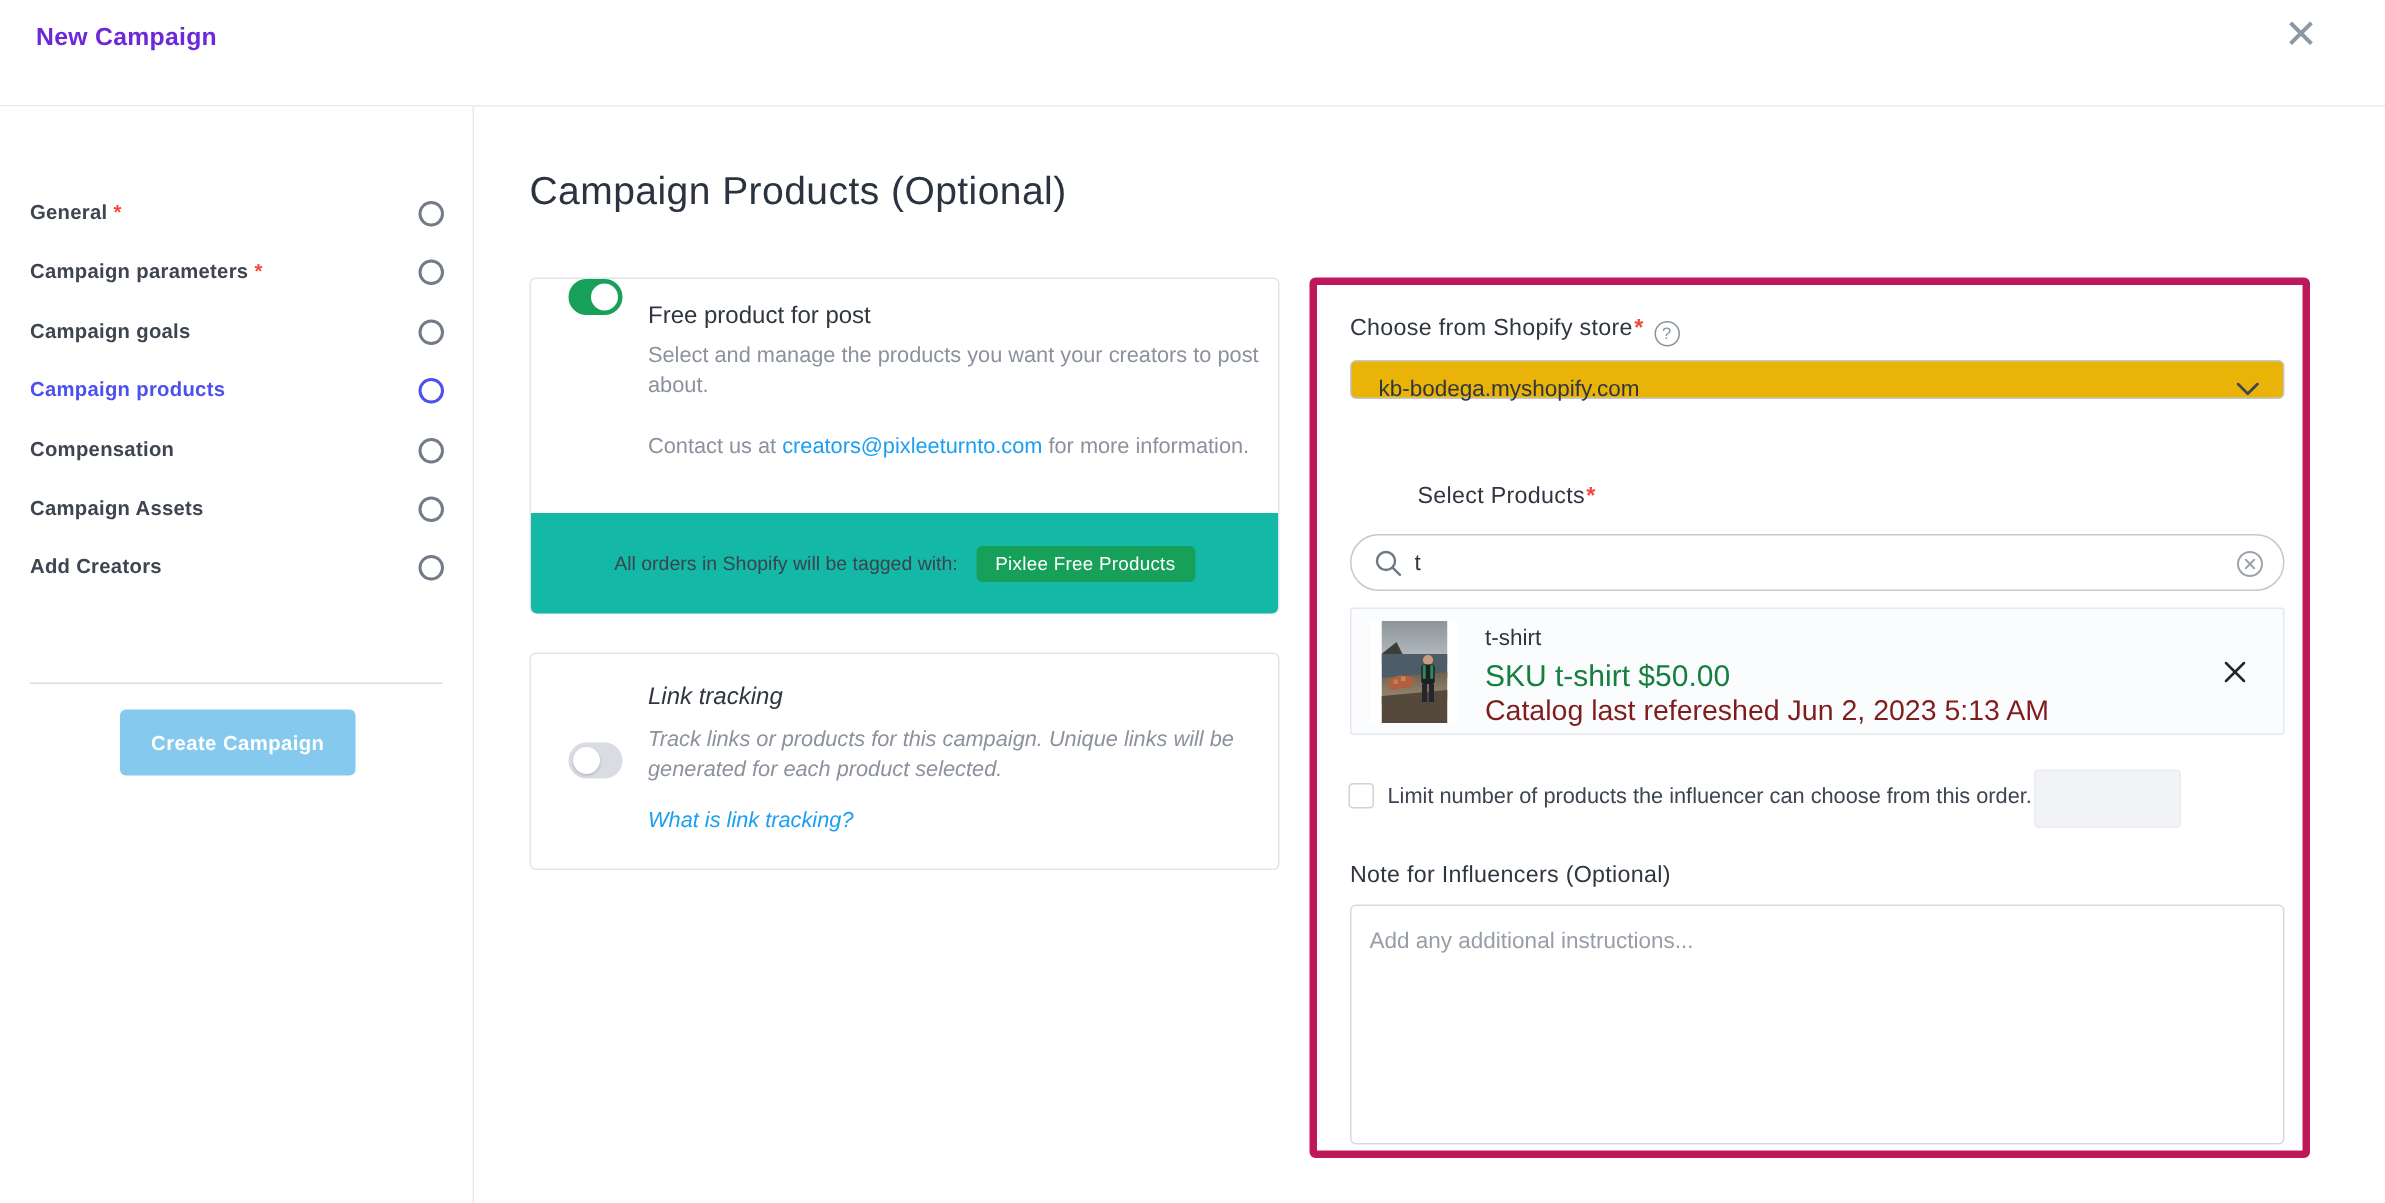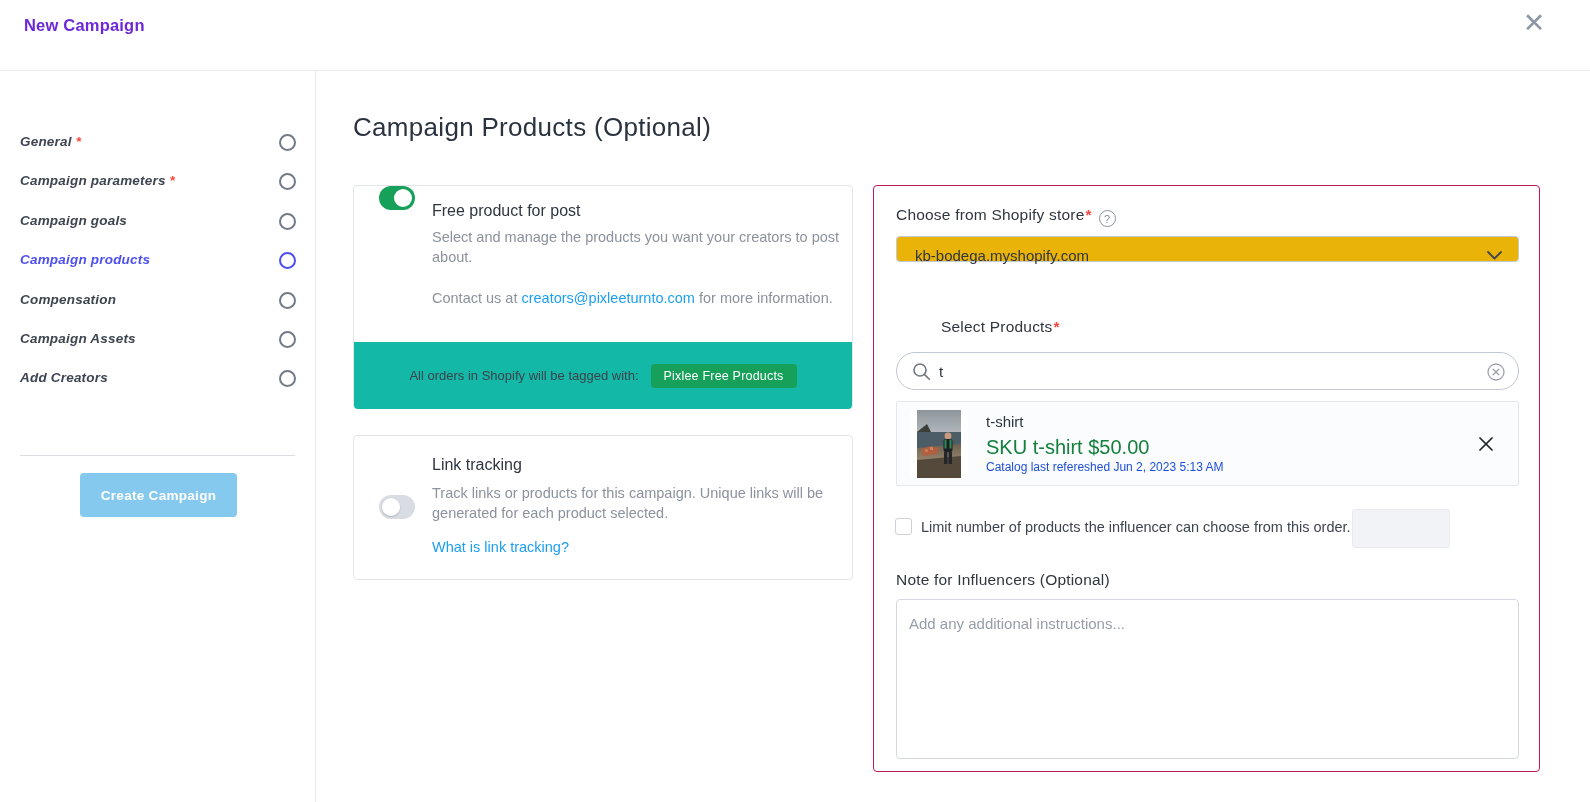--- a/index.html
+++ b/index.html
@@ -7,73 +7,73 @@
   body { font-family:"Liberation Sans", sans-serif; color:#2f3640; }
   .stage { position:relative; width:1590px; height:802px; background:#fff; overflow:hidden; }
 
   
   .header { position:absolute; left:0; top:0; width:1590px; height:71px; background:#fff; border-bottom:1px solid #e8eaed; }
   .header-title { position:absolute; left:24px; top:16px; font-size:16.5px; font-weight:600; color:#6d28d9; letter-spacing:.2px; }
   .close-btn { position:absolute; left:1518px; top:7px; width:32px; height:32px; display:flex; align-items:center; justify-content:center; cursor:pointer; color:#8d97a5; font-size:27px; font-weight:300; line-height:1; }
 
   
   .sidebar { position:absolute; left:0; top:71px; width:316px; height:731px; border-right:1px solid #e8eaed; background:#fff; }
-  .nav-item { position:absolute; left:0; width:316px; height:20px; cursor:pointer;font-style:italic; }
+  .nav-item { position:absolute; left:0; width:316px; height:20px; cursor:pointer; }
   .nav-label { position:absolute; left:20px; top:1px; font-size:13.5px; font-weight:700; color:#3e4550; letter-spacing:.2px; }
   .nav-item.active .nav-label { color:#4d50ee; }
   .req { color:#f4483d; margin-left:4px; font-weight:700; }
   .nav-circle { position:absolute; left:279px; top:1px; width:17px; height:17px; border:2px solid #727b87; border-radius:50%; background:#fff; }
   .nav-item.active .nav-circle { border-color:#4d50ee; }
   .side-divider { position:absolute; left:20px; top:384px; width:275px; height:1px; background:#dadde2; }
   .create-btn { position:absolute; left:80px; top:402px; width:157px; height:44px; background:#85c9ee; border:none; border-radius:4px; color:#ffffff; font-size:13.5px; font-weight:700; letter-spacing:.3px; cursor:pointer; font-family:"Liberation Sans", sans-serif; }
 
   
   .page-title { position:absolute; left:353px; top:112px; font-size:26px; font-weight:400; color:#2b3340; letter-spacing:.3px; }
 
   .card { position:absolute; background:#fff; border:1px solid #e1e4e9; border-radius:4px; }
   .card-free { left:353px; top:185px; width:500px; height:224px; }
-  .card-link { left:353px; top:435px; width:500px; height:145px; }
+  .card-link { left:353px; top:435px; width:500px; height:145px;font-style:italic; }
 
   .card-title { position:absolute; left:78px; top:16px; font-size:16px; color:#2f3640; }
   .card-desc { position:absolute; left:78px; font-size:14.5px; color:#8b929d; line-height:19.5px; }
   .toggle { position:absolute; left:25px; width:36px; height:24px; border-radius:12px; cursor:pointer; }
   .toggle.on { background:#16a05a; }
   .toggle.on .knob { position:absolute; right:3px; top:3px; width:18px; height:18px; border-radius:50%; background:#fff; }
   .toggle.off { background:#d9dde3; }
   .toggle.off .knob { position:absolute; left:3px; top:3px; width:18px; height:18px; border-radius:50%; background:#fff; box-shadow:0 1px 2px rgba(0,0,0,.18); }
 
   .contact-line { position:absolute; left:78px; top:104px; font-size:14.5px; color:#8b929d; }
   .link { color:#1b9ff0; cursor:pointer; text-decoration:none; }
 
   .card-footer { position:absolute; left:0; top:156px; width:498px; height:67px; background:#14b8a6; border-radius:0 0 4px 4px; display:flex; align-items:center; justify-content:center; gap:12px; }
   .footer-text { font-size:13px; color:#3c434d; }
   .badge-green { background:#16a05a; color:#fff; font-size:12.5px; font-weight:500; padding:5px 13px; border-radius:4px; letter-spacing:.2px; }
 
   .lt-link { position:absolute; left:78px; top:103px; font-size:14.5px; font-weight:500; }
 
   
-  .panel { position:absolute; left:873px; top:185px; width:667px; height:587px; border:1px solid #be185d; border-radius:4px; background:#fff; }
+  .panel { position:absolute; left:873px; top:185px; width:667px; height:587px; border:5px solid #be185d; border-radius:4px; background:#fff; }
   .field-label { position:absolute; font-size:15.5px; color:#2f3640; letter-spacing:.2px; }
   .help-icon { display:inline-block; width:17px; height:17px; border:1px solid #8a919c; border-radius:50%; color:#8a919c; font-size:11px; line-height:16px; text-align:center; vertical-align:-3px; margin-left:7px; cursor:pointer; }
 
   .select-box { position:absolute; left:22px; top:50px; width:623px; height:26px; border:1px solid #c3c9d2; border-radius:4px; background:#eab308; cursor:pointer; }
   .select-value { position:absolute; left:18px; top:0; line-height:37px; font-size:15px; color:#2f3640; }
   .select-chevron { position:absolute; right:16px; top:14px; }
 
   .search-pill { position:absolute; left:22px; top:166px; width:623px; height:38px; border:1px solid #c3c9d2; border-radius:19px; background:#fff; }
   .search-icon { position:absolute; left:15px; top:9px; }
   .search-input { position:absolute; left:42px; top:1px; width:540px; height:34px; border:none; outline:none; font-size:15px; color:#2f3640; font-family:"Liberation Sans", sans-serif; background:transparent; }
   .clear-icon { position:absolute; right:13px; top:10px; cursor:pointer; }
 
   .product-row { position:absolute; left:22px; top:215px; width:623px; height:85px; background:#fbfcfd; border:1px solid #e4e7eb; border-radius:2px; }
   .thumb { position:absolute; left:13px; top:8px; width:58px; height:68px; background:#fff; overflow:hidden; }
   .thumb svg { position:absolute; left:7px; top:0; }
   .prod-name { position:absolute; left:89px; top:11px; font-size:15px; color:#2f3640; }
   .prod-sku { position:absolute; left:89px; top:34px; font-size:20px; color:#15803d; }
-  .prod-catalog { position:absolute; left:89px; top:58px; font-size:12px; color:#1d4ed8; }
+  .prod-catalog { position:absolute; left:89px; top:58px; font-size:19px; color:#7f1d1d; }
   .remove-btn { position:absolute; right:22px; top:32px; width:20px; height:20px; display:flex; align-items:center; justify-content:center; cursor:pointer; }
   .checkbox { position:absolute; left:21px; top:332px; width:17px; height:17px; border:1px solid #ccd2da; border-radius:3px; background:#fff; cursor:pointer; }
   .limit-label { position:absolute; left:47px; top:333px; font-size:14.5px; font-weight:500; color:#3d4552; white-space:nowrap; }
   .limit-input { position:absolute; left:478px; top:323px; width:98px; height:39px; background:#f1f3f6; border:1px solid #e9ebef; border-radius:3px; }
 
   .note-label { left:22px; top:385px; }
   .note-area { position:absolute; left:22px; top:413px; width:623px; height:160px; border:1px solid #d5d9df; border-radius:4px; padding:15px 12px; font-size:15px; color:#2f3640; font-family:"Liberation Sans", sans-serif; resize:none; outline:none; }
   .note-area::placeholder { color:#979ea8; }
 </style>
 </head>

